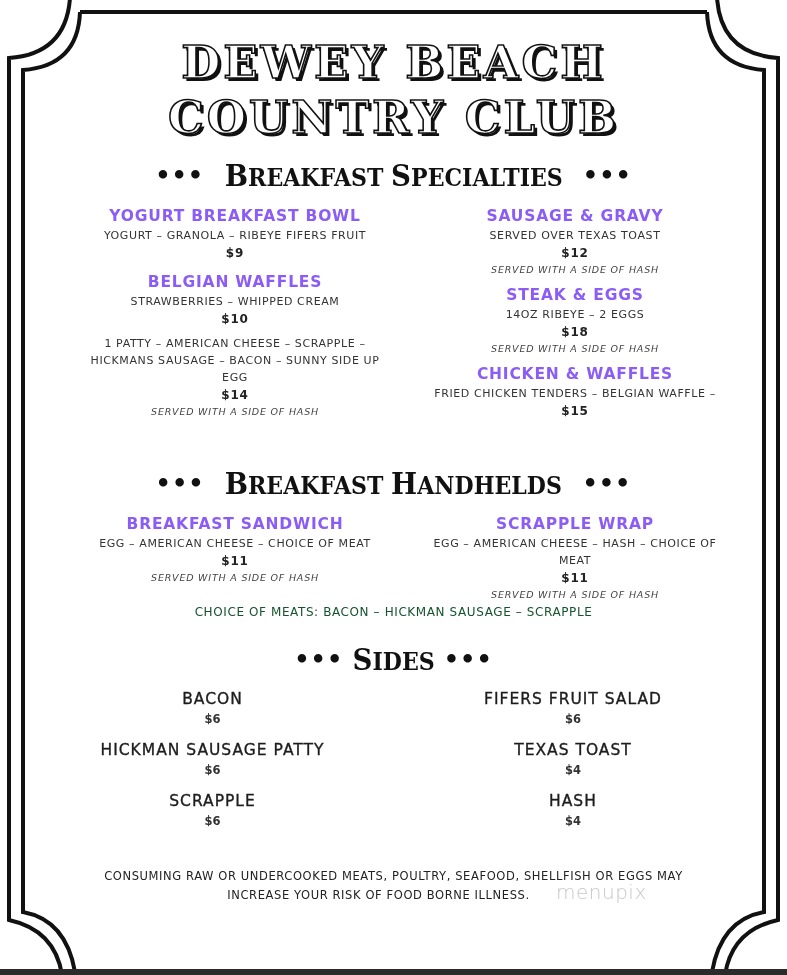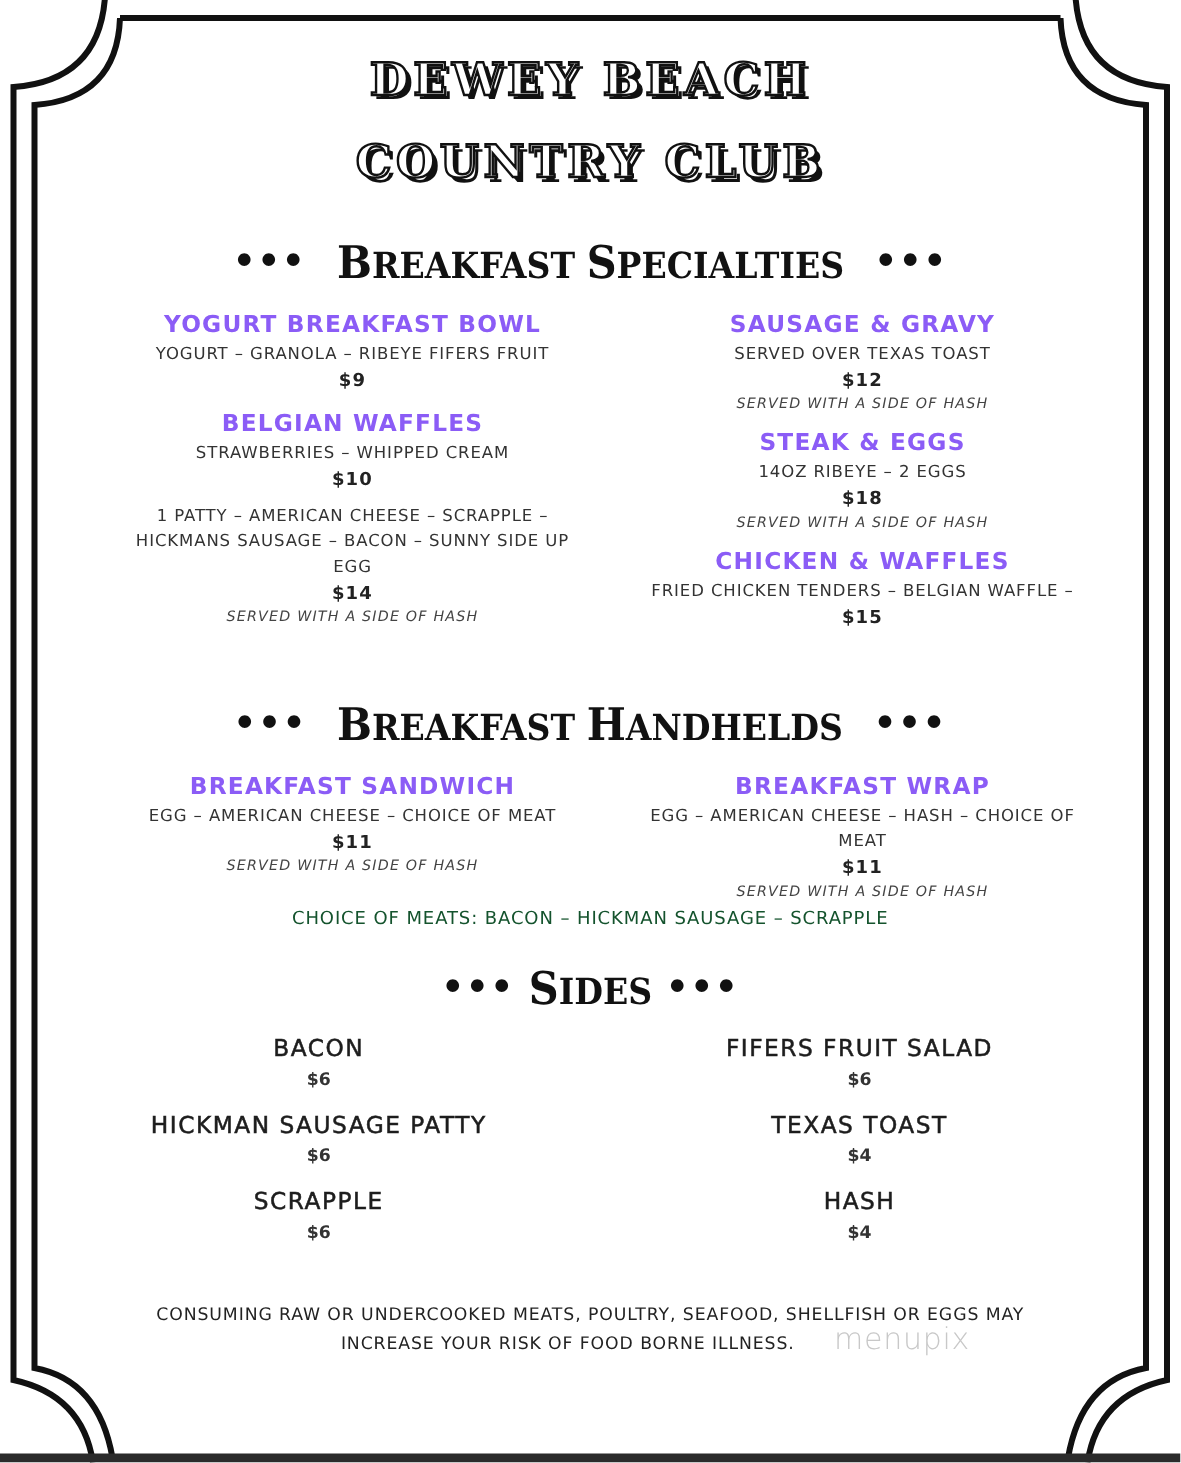--- a/index.html
+++ b/index.html
@@ -1,20 +1,20 @@
 <!DOCTYPE html>
 <html><head>
 <meta charset="utf-8">
 <style>
   html, body { margin: 0; padding: 0; background: #ffffff; }
   body { width: 787px; height: 975px; position: relative; overflow: hidden; font-family: "DejaVu Sans", sans-serif; color: #1a1a1a; }
   .frame { position: absolute; left: 0; top: 0; width: 787px; height: 975px; pointer-events: none; }
   .bottom-bar { position: absolute; left: 0; top: 969px; width: 787px; height: 6px; background: #2b2b2b; }
 
-  .title { position: absolute; left: 0; width: 787px; text-align: center; font-family: "DejaVu Serif", serif; font-weight: bold; color: #fff; font-size: 30px; letter-spacing: 3px;
+  .title { position: absolute; left: 0; width: 787px; text-align: center; font-family: "DejaVu Serif", serif; font-weight: bold; color: #fff; font-size: 45px; letter-spacing: 3px;
            -webkit-text-stroke: 1.6px #111; text-shadow: 3px 3px 0 #111; }
   .title.l1 { top: 36px; }
   .title.l2 { top: 91px; }
 
   .section-h { position: absolute; left: 0; width: 787px; text-align: center; font-family: "DejaVu Serif", serif; font-weight: bold; color: #111; }
   .section-h .dots { font-size: 24px; letter-spacing: 1px; vertical-align: 3px; }
   .section-h .big { font-size: 30px; }
   .section-h .small { font-size: 24px; }
   .section-h .txt { letter-spacing: 0px; transform: scaleX(0.92); display: inline-block; }
 
@@ -109,21 +109,21 @@
   <div>
     <div class="item-name">BREAKFAST SANDWICH</div>
     <div class="item-desc">EGG – AMERICAN CHEESE – CHOICE OF MEAT</div>
     <div class="item-price">$11</div>
     <div class="item-note">SERVED WITH A SIDE OF HASH</div>
   </div>
 </div>
 
 <div class="col right" style="top:513px">
   <div>
-    <div class="item-name">BREAKFAST WRAP</div>
+    <div class="item-name">SCRAPPLE WRAP</div>
     <div class="item-desc">EGG – AMERICAN CHEESE – HASH – CHOICE OF</div>
     <div class="item-desc">MEAT</div>
     <div class="item-price">$11</div>
     <div class="item-note">SERVED WITH A SIDE OF HASH</div>
   </div>
 </div>
 
 <div class="meats">CHOICE OF MEATS: BACON – HICKMAN SAUSAGE – SCRAPPLE</div>
 
 <div class="section-h" style="top:642px">

